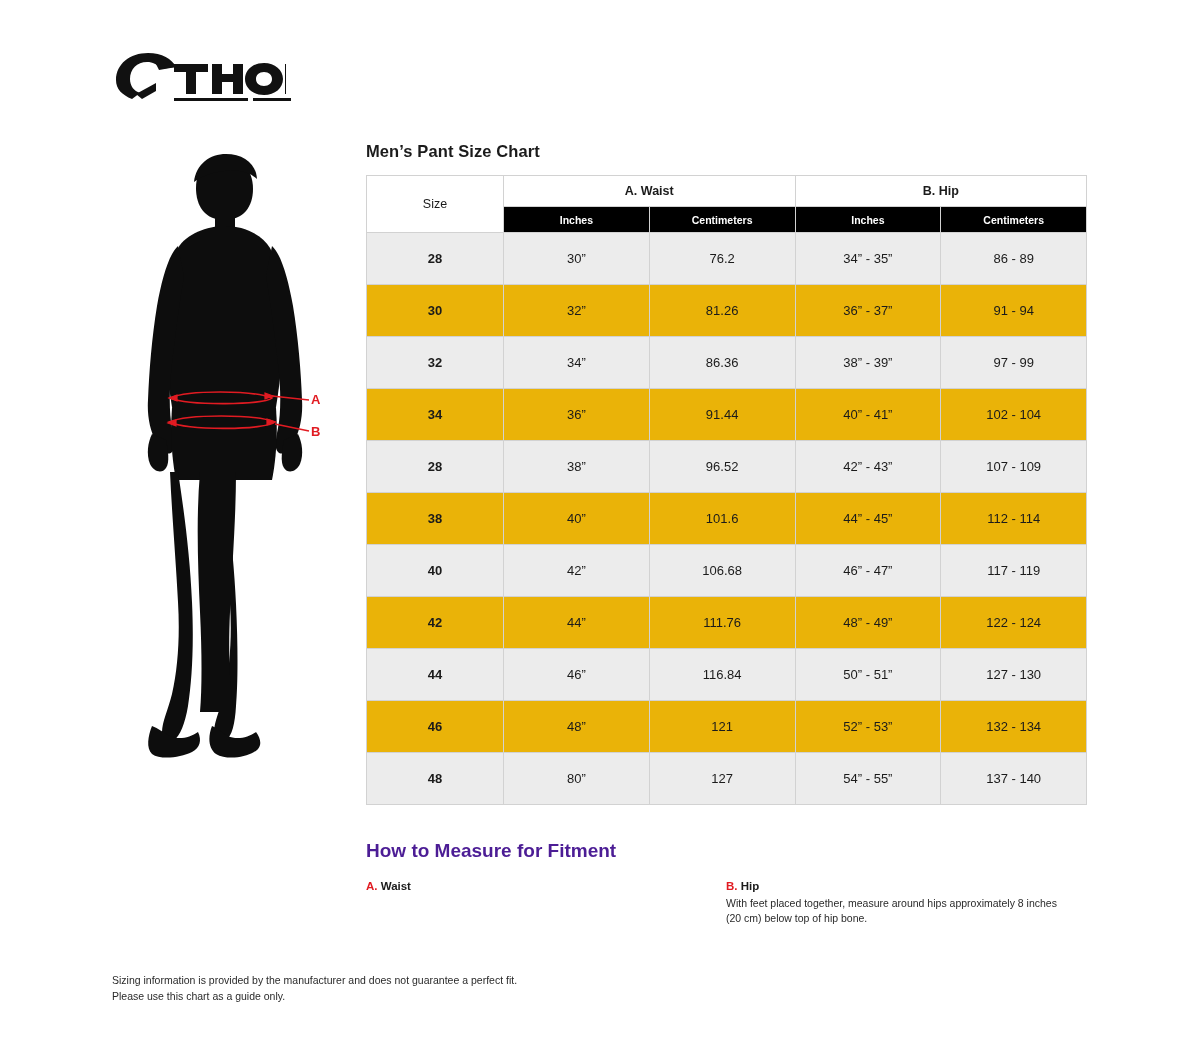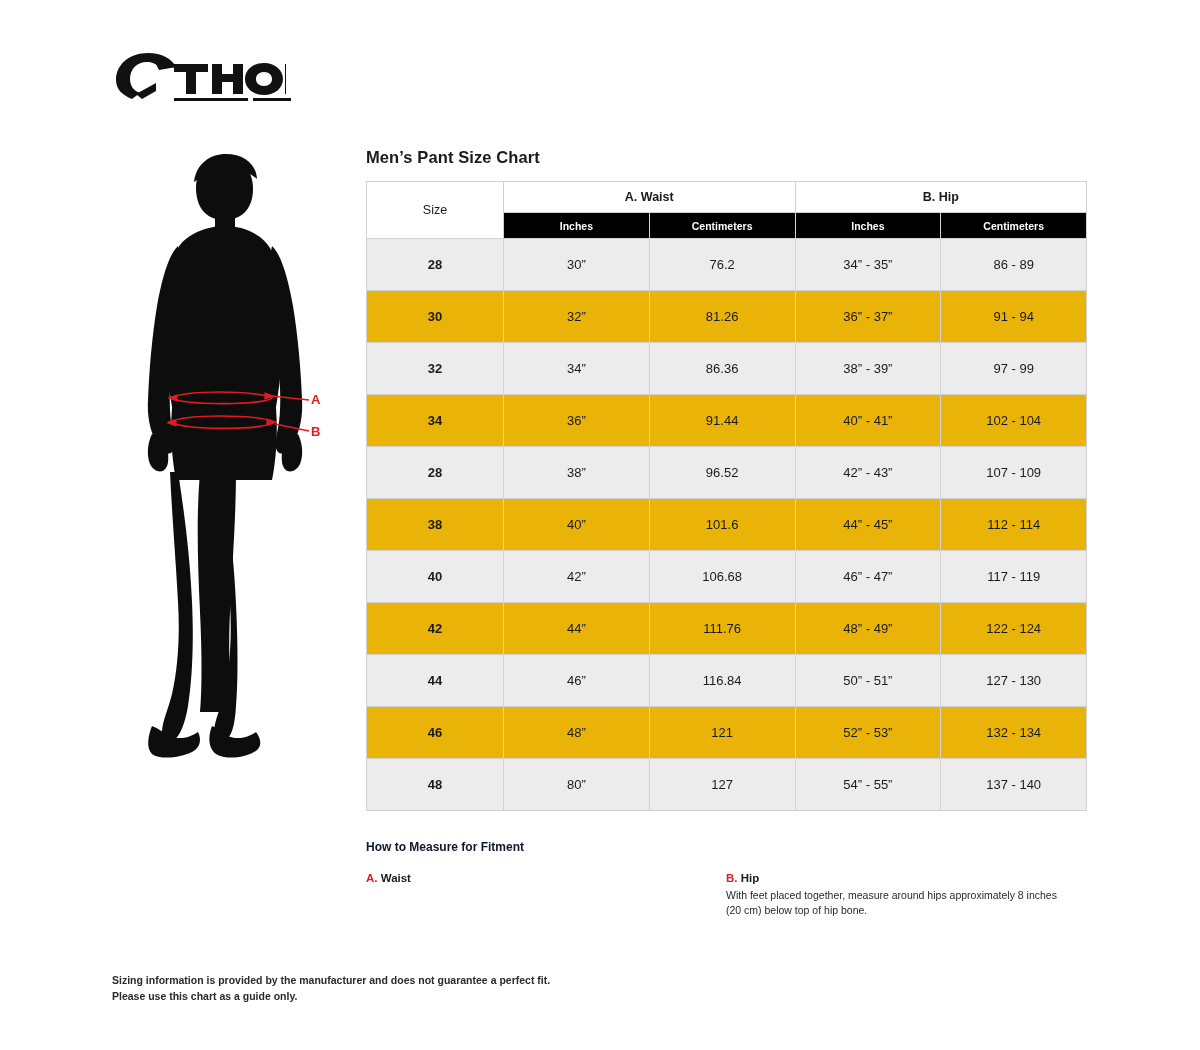--- a/index.html
+++ b/index.html
@@ -40,21 +40,21 @@
     position: absolute;
     left: 366px;
     top: 136px;
     width: 720px;
   }
 
   .chart-title {
     font-size: 16.5px;
     font-weight: bold;
     color: #1b1b1b;
-    margin: 12px 0 14px 0;
+    margin: 6px 0 14px 0;
     letter-spacing: .1px;
   }
 
   table.size-chart {
     border-collapse: collapse;
     width: 720px;
     table-layout: fixed;
   }
   table.size-chart col.c-size { width: 137px; }
   table.size-chart col.c-cell { width: 145.75px; }
@@ -100,24 +100,24 @@
   tbody tr.plain td { background: #eab308; }
 
   
   .howto {
     position: absolute;
     left: 366px;
     top: 840px;
     width: 720px;
   }
   .howto h3 {
-    font-size: 12px;
+    font-size: 19px;
     font-weight: bold;
     margin: 0 0 18px 0;
-    color: #0f172a;
+    color: #4c1d95;
   }
   .howto-cols {
     display: flex;
     gap: 0;
   }
   .howto-col { width: 360px; padding-right: 24px; }
   .howto-label {
     font-size: 11.5px;
     font-weight: bold;
     margin-bottom: 4px;
@@ -131,21 +131,20 @@
   }
 
   
   .footer {
     position: absolute;
     left: 112px;
     top: 972px;
     font-size: 10.5px;
     line-height: 1.55;
     color: #2a2a2a;
-    font-weight: bold;
   }
 
   .ab-label {
     font-family: "Liberation Sans", sans-serif;
     font-size: 13px;
     font-weight: bold;
     fill: #e11b22;
   }
 </style>
 </head>

